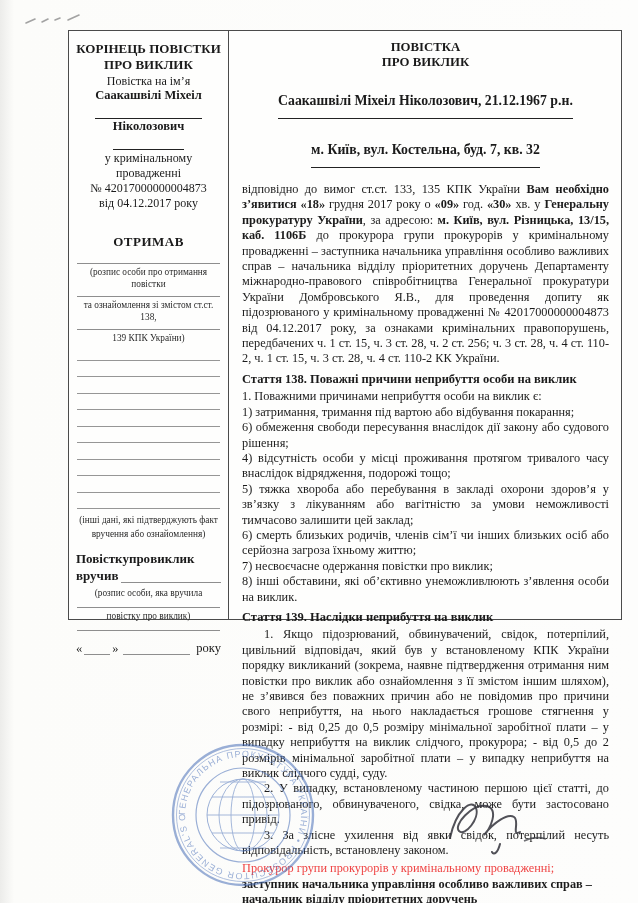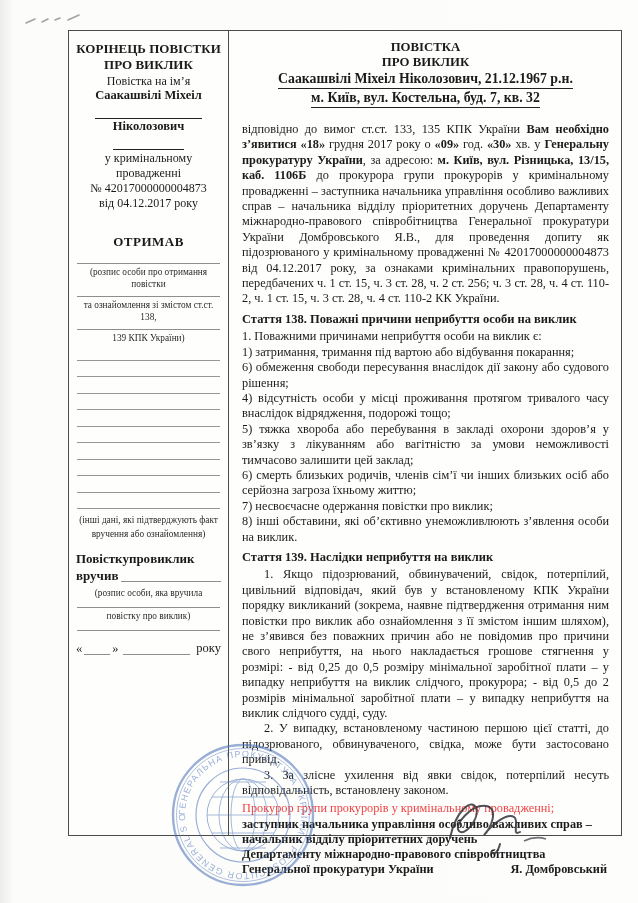--- a/index.html
+++ b/index.html
@@ -1,47 +1,47 @@
 <!DOCTYPE html>
 <html><head>
 <meta charset="utf-8">
 <style>
   html,body{margin:0;padding:0;}
   body{width:638px;height:903px;background:#ffffff;overflow:hidden;}
   .page{position:relative;width:638px;height:903px;
         background:linear-gradient(90deg,#ececea 0px,#fcfcfa 14px,#fdfdfc 100%);
         font-family:"Liberation Serif", serif;color:#1b1b1b;}
-  .doc-table{position:absolute;left:68px;top:30px;width:554px;height:806px;
+  .doc-table{position:absolute;left:68px;top:30px;width:554px;height:590px;
              border:1.6px solid #4b4b4b;display:flex;box-sizing:border-box;background:#fefefd;}
   
   .stub{width:160px;min-width:160px;border-right:1.6px solid #4b4b4b;box-sizing:border-box;
         padding:10px 7px 0 7px;text-align:center;font-size:11px;line-height:14px;}
   .stub-title{font-weight:700;font-size:13px;line-height:15.5px;}
   .stub-sub{margin-top:2px;font-size:12px;}
   .stub-name{font-weight:700;font-size:12.5px;line-height:15px;}
   .stub-name .u{border-bottom:1.3px solid #222;padding-bottom:15px;display:inline-block;}
   .stub-case{font-size:12px;line-height:15px;margin-top:1px;}
   .stub-received{font-weight:700;font-size:13px;margin-top:24px;letter-spacing:.5px;}
   .rule{height:0;border-bottom:1.2px solid #8e8e8e;margin:0 1px;}
   .rule.sp{margin-top:14px;}
   .hint{font-size:9.3px;line-height:12px;color:#2a2a2a;margin-top:2px;}
   .blank-lines{margin-top:6px;}
   .blank-lines .bl{height:0;border-bottom:1.2px solid #969696;margin:15.5px 1px 0 1px;}
   .stub-deliver{margin-top:12px;font-weight:700;font-size:13px;text-align:justify;}
   .stub-deliver .row1{display:flex;justify-content:flex-start;}
-  .stub-deliver .row2{display:flex;margin-top:3px;}
+  .stub-deliver .row2{display:flex;align-items:flex-end;margin-top:3px;}
   .stub-deliver .row2 .fill{flex:1;border-bottom:1.2px solid #8e8e8e;margin-left:3px;height:12px;}
   .stub-date{display:flex;align-items:flex-end;font-size:12.5px;margin-top:10px;}
   .stub-date .seg1{width:26px;border-bottom:1.2px solid #8e8e8e;height:12px;margin:0 2px;}
   .stub-date .seg2{flex:1;border-bottom:1.2px solid #8e8e8e;height:12px;margin:0 6px 0 4px;}
   
   .main{flex:1;box-sizing:border-box;padding:9px 12px 0 13px;font-size:12.3px;line-height:15.4px;}
   .main-title{text-align:center;font-weight:700;font-size:12.8px;line-height:15px;}
   .addressee{text-align:center;font-weight:700;font-size:13.8px;line-height:18px;}
-  .addressee .u{border-bottom:1.6px solid #222;display:inline-block;padding-bottom:0;}
+  .addressee .u{border-bottom:1.6px solid #222;display:inline-block;padding-bottom:8px;margin-top:22px;}
   .para{margin:0;text-align:justify;}
   .intro{margin-top:14px;}
   .art-head{text-align:left;font-weight:700;margin-top:5px;margin-bottom:2px;font-size:12.5px;}
   .item{text-align:justify;}
   .para.indent{text-indent:22px;text-align:justify;}
   .sig-block{margin-top:3px;position:relative;}
   .sig-line{line-height:15.2px;}
   .sig-line.b{font-weight:700;}
   .sig-line.tint{color:#ef4444;}
   .sig-row{position:relative;font-weight:700;}

